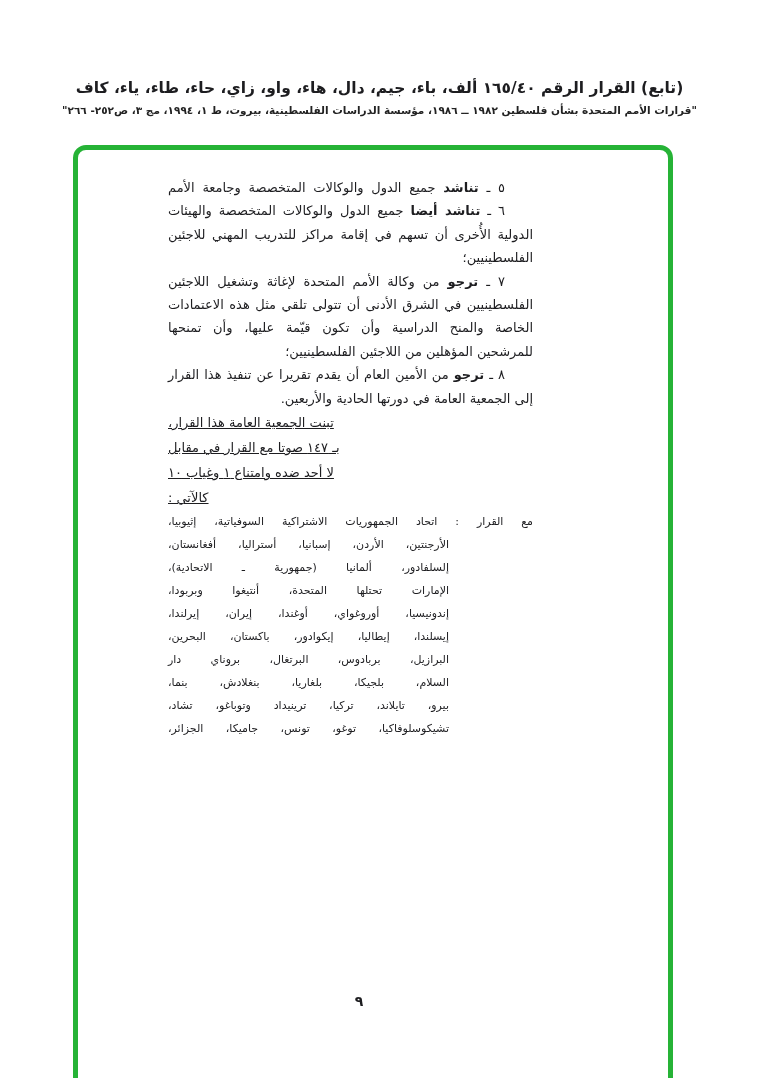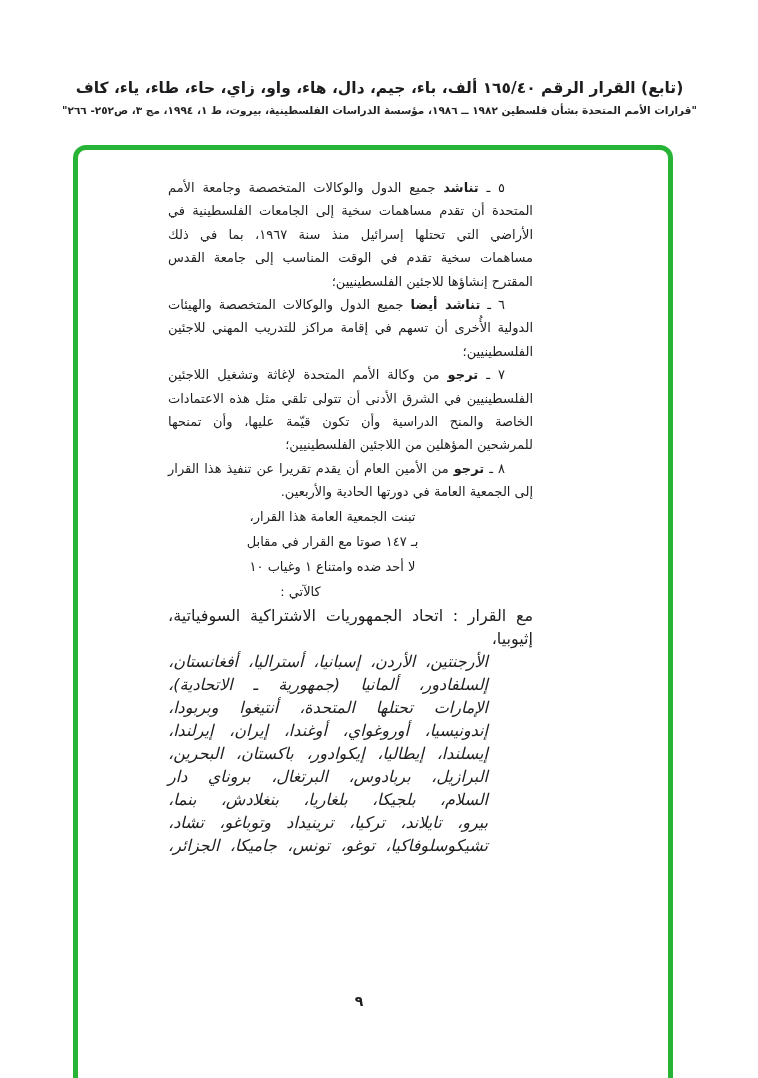--- a/index.html
+++ b/index.html
@@ -19,51 +19,45 @@
   }
   .ln{direction:rtl;}
   .para .ln{
     font-size:13px;line-height:23.4px;
     text-align:justify;text-align-last:justify;
   }
   .para .ln.first{padding-right:28px;}
   .para .lines .ln:last-child{text-align-last:auto;text-align:right;}
   .para .ln b{font-weight:bold;}
   .adopt .ln{
-    font-size:13px;line-height:25px;text-align:center;margin-right:36px;
+    font-size:13px;line-height:25px;text-align:left;margin-right:36px;text-decoration:underline;
   }
   .adopt .lines .ln:last-child{margin-right:100px;}
   .countries .ln{
-    font-size:16px;line-height:23px;text-align:justify;text-align-last:justify;
+    font-size:11px;line-height:23px;text-align:justify;text-align-last:justify;
   }
-  .countries .lines .ln{margin-right:45px;font-style:italic;}
+  .countries .lines .ln{margin-right:84px;}
   .pageno{
     position:absolute;top:993px;left:346px;width:26px;text-align:center;
     font-size:14px;font-weight:bold;
   }
 </style>
 </head>
 <body>
 
 <div class="header">
   <div class="h1">(تابع) القرار الرقم ١٦٥/٤٠ ألف، باء، جيم، دال، هاء، واو، زاي، حاء، طاء، ياء، كاف</div>
   <div class="h2">"قرارات الأمم المتحدة بشأن فلسطين ١٩٨٢ ــ ١٩٨٦، مؤسسة الدراسات الفلسطينية، بيروت، ط ١، ١٩٩٤، مج ٣، ص٢٥٢- ٢٦٦"</div>
 </div>
 
 <div class="frame">
   <div class="content" dir="rtl">
 
     <div class="para">
       <div class="ln first"><span>٥ ـ </span><b>تناشد</b><span> جميع الدول والوكالات المتخصصة وجامعة الأمم</span></div>
-      <div class="lines">
-          <div class="ln">المتحدة أن تقدم مساهمات سخية إلى الجامعات الفلسطينية في</div>
-          <div class="ln">الأراضي التي تحتلها إسرائيل منذ سنة ١٩٦٧، بما في ذلك</div>
-          <div class="ln">مساهمات سخية تقدم في الوقت المناسب إلى جامعة القدس</div>
-          <div class="ln">المقترح إنشاؤها للاجئين الفلسطينيين؛</div>
-        </div>
     </div>
 
     <div class="para">
       <div class="ln first"><span>٦ ـ </span><b>تناشد أيضا</b><span> جميع الدول والوكالات المتخصصة والهيئات</span></div>
       <div class="lines">
           <div class="ln">الدولية الأُخرى أن تسهم في إقامة مراكز للتدريب المهني للاجئين</div>
           <div class="ln">الفلسطينيين؛</div>
         </div>
     </div>
 

